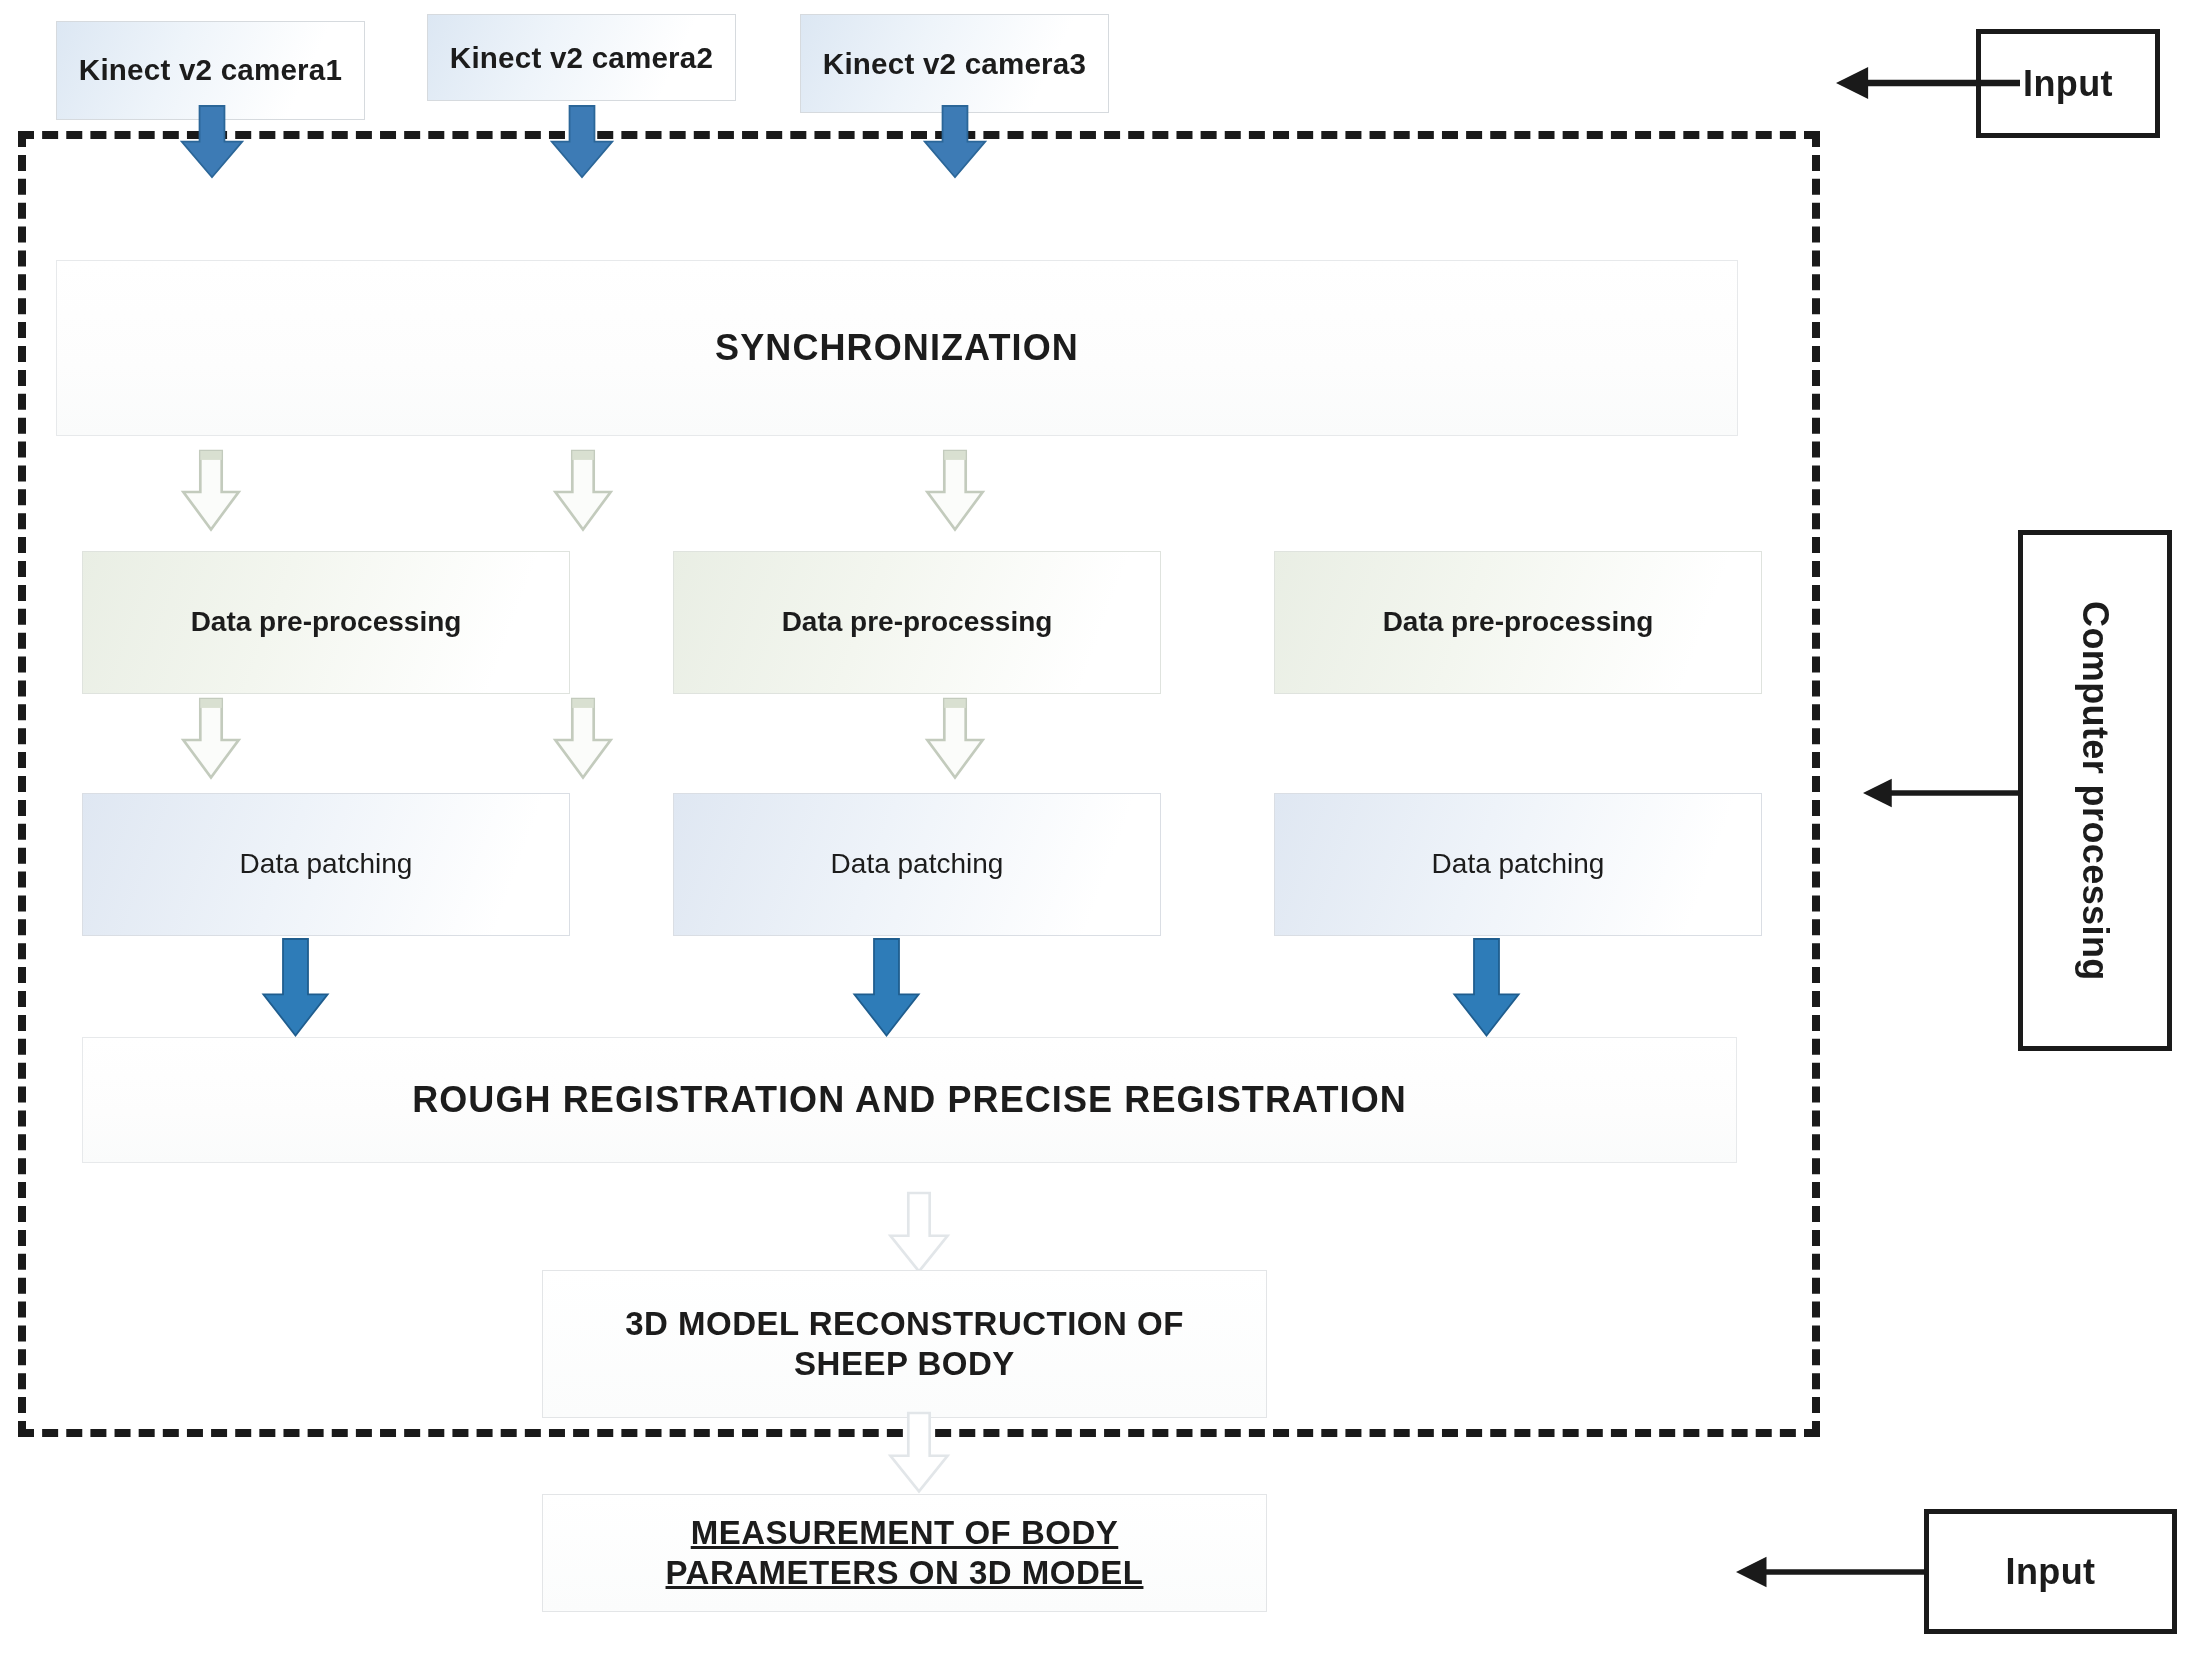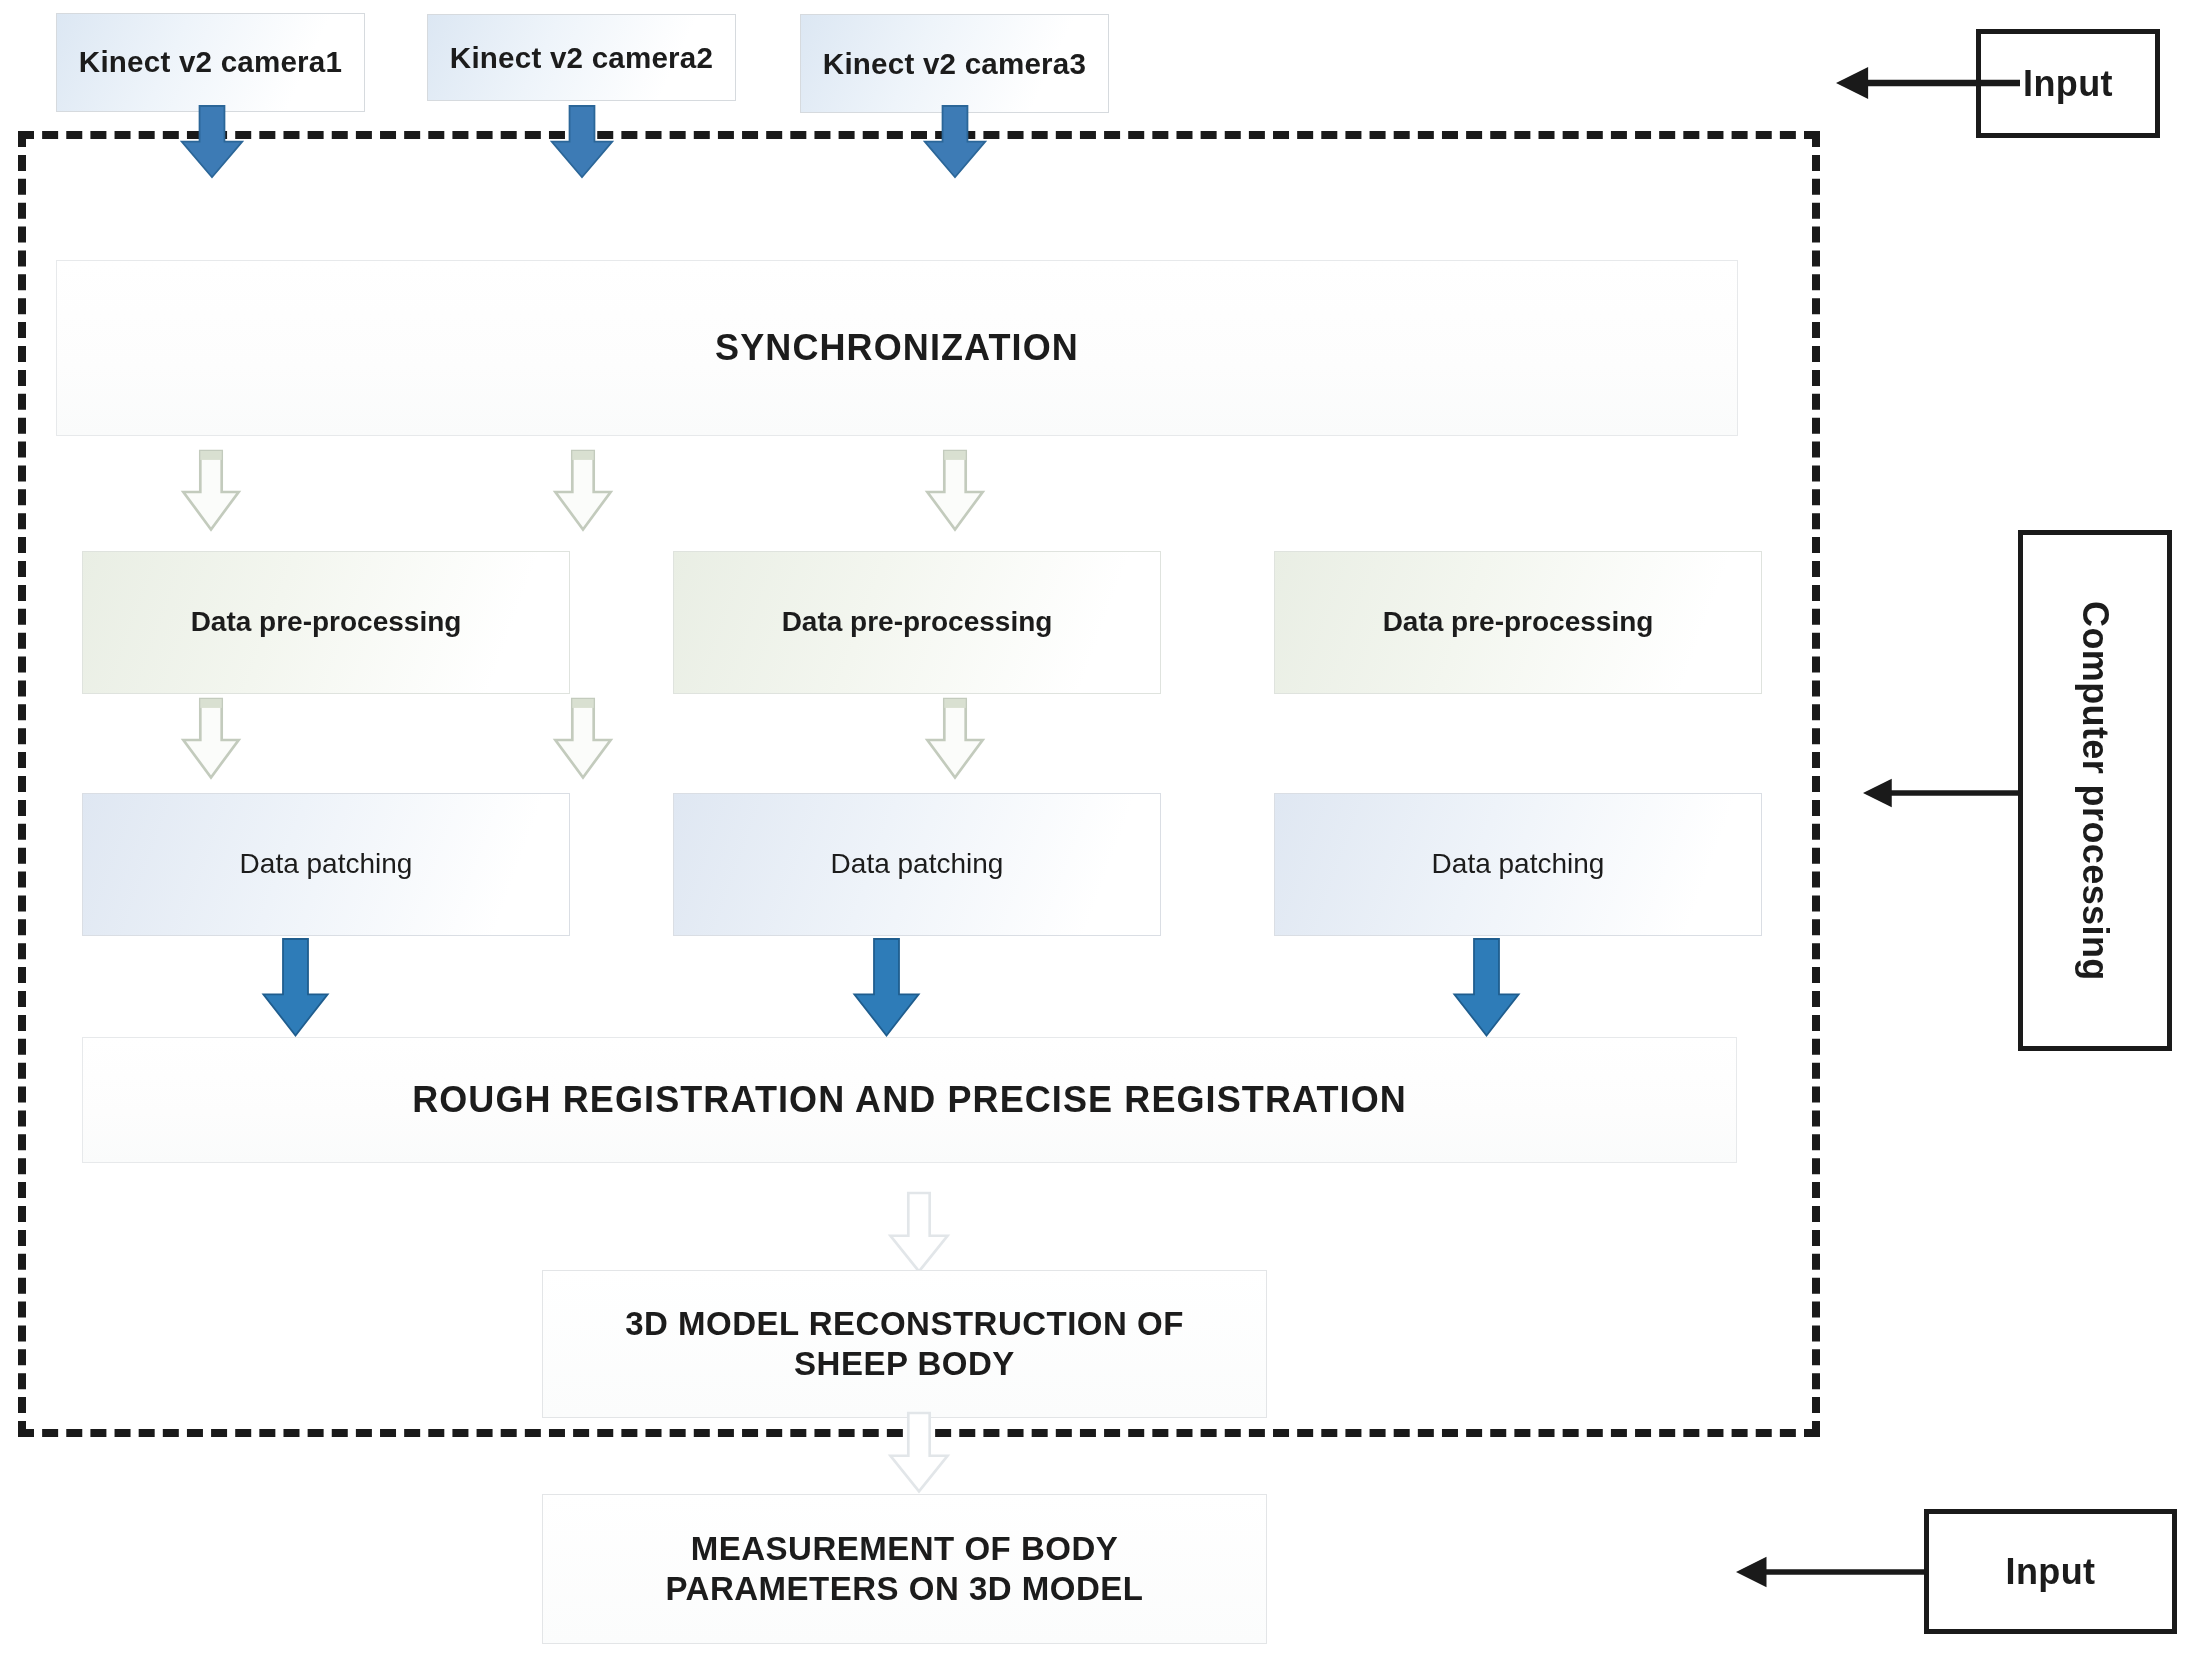--- a/index.html
+++ b/index.html
@@ -106,21 +106,21 @@
   .lead{position:absolute;}
   .lead svg{display:block;}
 </style>
 </head>
 <body>
 
 <div id="stage">
 
   <div id="dashed-region"></div>
 
-  <div class="node cam" style="left:56px;  top:13px; width:309px; height:99px;">
+  <div class="node cam" style="left:56px;  top:21px; width:309px; height:99px;">
     <span>Kinect v2 camera1</span>
   </div>
   <div class="node cam" style="left:427px; top:14.3px; width:309px; height:87px;">
     <span>Kinect v2 camera2</span>
   </div>
   <div class="node cam" style="left:800px; top:14.3px; width:309px; height:99px;">
     <span>Kinect v2 camera3</span>
   </div>
 
   <div class="arrow" style="left:176px; top:106px;">
@@ -231,21 +231,21 @@
     <span>3D MODEL RECONSTRUCTION OF</span>
     <span>SHEEP BODY</span>
   </div>
 
   <div class="arrow" style="left:885px; top:1413px;">
     <svg width="68" height="82" viewBox="0 0 76 92">
       <polygon points="26,0 50,0 50,48 70,48 38,88 6,48 26,48" fill="#ffffff" stroke="#e2e6e9" stroke-width="3"></polygon>
     </svg>
   </div>
 
-  <div class="node term" style="left:542px; top:1494px; width:725px; height:150px; flex-direction:column;">
+  <div class="node term" style="left:542px; top:1494px; width:725px; height:118px; flex-direction:column;text-decoration:underline;">
     <span>MEASUREMENT OF BODY</span>
     <span>PARAMETERS ON 3D MODEL</span>
   </div>
 
   <div class="node sidebox" style="left:1976px; top:29px; width:184px; height:109px;">
     <span>Input</span>
   </div>
   <div class="lead" style="left:1836px; top:64px;">
     <svg width="184" height="38" viewBox="0 0 206 42">
       <line x1="30" y1="21" x2="206" y2="21" stroke="#1a1a1a" stroke-width="7"></line>

